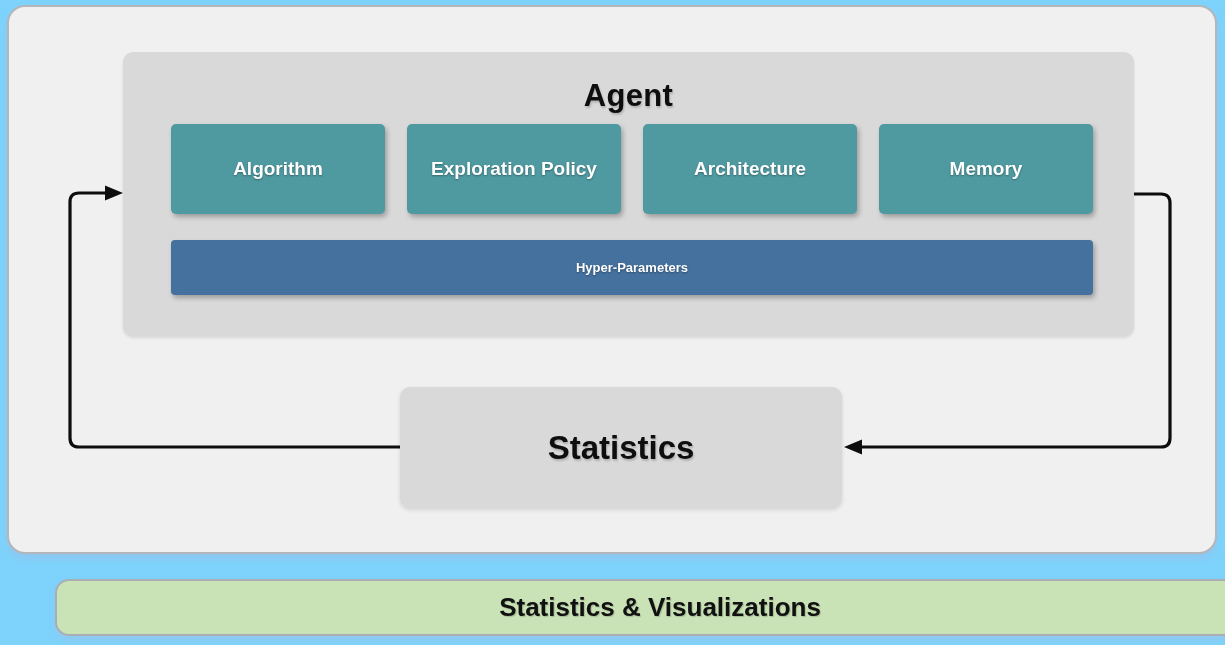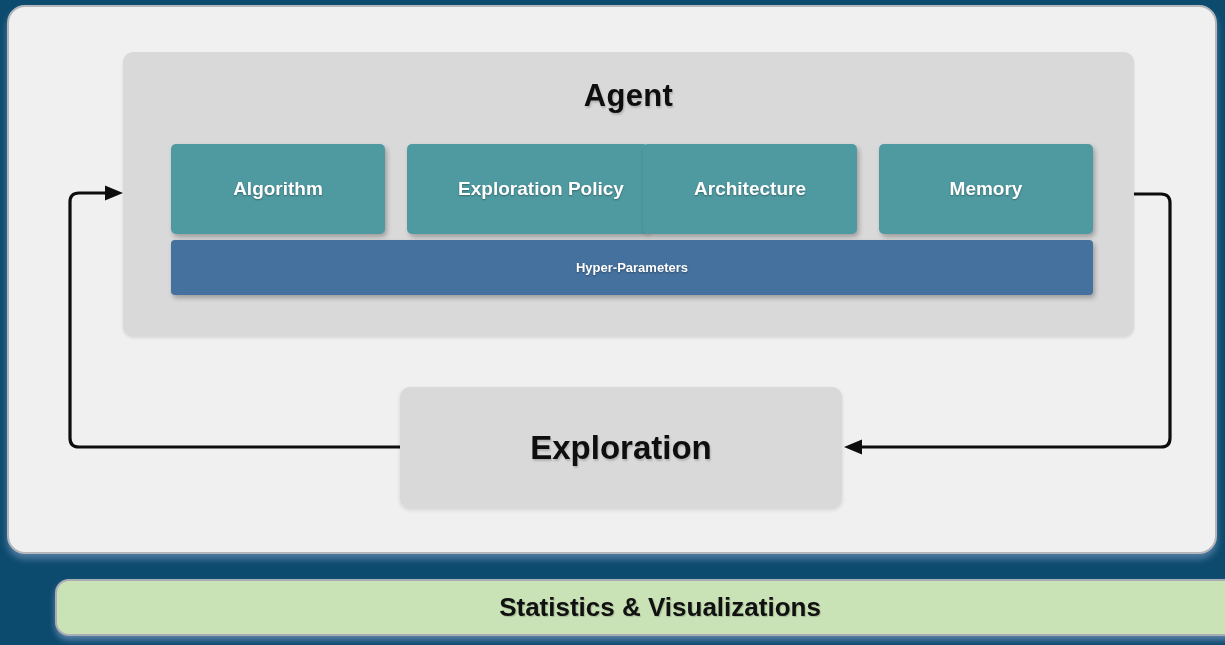--- a/index.html
+++ b/index.html
@@ -5,21 +5,21 @@
   html, body {
     margin: 0;
     padding: 0;
     background: #ffffff;
     font-family: "Liberation Sans", sans-serif;
   }
   .stage {
     position: relative;
     width: 1225px;
     height: 645px;
-    background: #0c4a6e;
+    background: #7dd3fc;
     overflow: hidden;
   }
   
   .frame {
     position: absolute;
     left: 7px; top: 5px;
     width: 1210px; height: 549px;
     box-sizing: border-box;
     background: var(--c-frame-fill);
     border: 2.5px solid var(--c-frame-border);
@@ -41,36 +41,36 @@
     width: 100%;
     text-align: center;
     font-size: 31px;
     font-weight: bold;
     color: #0e0e0e;
     text-shadow: 1px 2px 2px rgba(0,0,0,0.18);
     letter-spacing: 0.3px;
   }
   .module {
     position: absolute;
-    top: 92px;
+    top: 72px;
     width: 214px; height: 90px;
     background: var(--c-module-teal);
     border-radius: 5px;
     box-shadow: 2px 3px 5px rgba(0,0,0,0.28);
     display: flex;
     align-items: center;
     justify-content: center;
     color: #ffffff;
     font-size: 19px;
     font-weight: bold;
     text-shadow: 0 1px 2px rgba(0,0,0,0.35);
     text-align: center;
   }
   .module.m0 { left: 48px; }
-  .module.m1 { left: 284px; padding-left: 27px; }
+  .module.m1 { left: 284px; }
   .module.m2 { left: 520px; }
   .module.m3 { left: 756px; }
   .hyper {
     position: absolute;
     left: 48px; top: 188px;
     width: 922px; height: 55px;
     background: var(--c-hyper-blue);
     border-radius: 4px;
     box-shadow: 2px 3px 5px rgba(0,0,0,0.28);
     display: flex;
@@ -155,21 +155,21 @@
     <div class="module m2">
       <span>Architecture</span>
     </div>
 
     <div class="hyper">
       <span>Hyper-Parameters</span>
     </div>
   </div>
 
   <div class="environment">
-    <span>Exploration</span>
+    <span>Statistics</span>
   </div>
 
   <svg class="arrows" viewBox="0 0 1225 645">
 
     <path class="arrow-line" d="M 400 447 L 79 447 Q 70 447 70 438 L 70 202 Q 70 193 79 193 L 107 193"></path>
     <polygon class="arrow-head" points="105,185.5 123,193 105,200.5"></polygon>
 
     <path class="arrow-line" d="M 1134 194 L 1161 194 Q 1170 194 1170 203 L 1170 438 Q 1170 447 1161 447 L 861 447"></path>
     <polygon class="arrow-head" points="862,439.5 844,447 862,454.5"></polygon>
   </svg>

